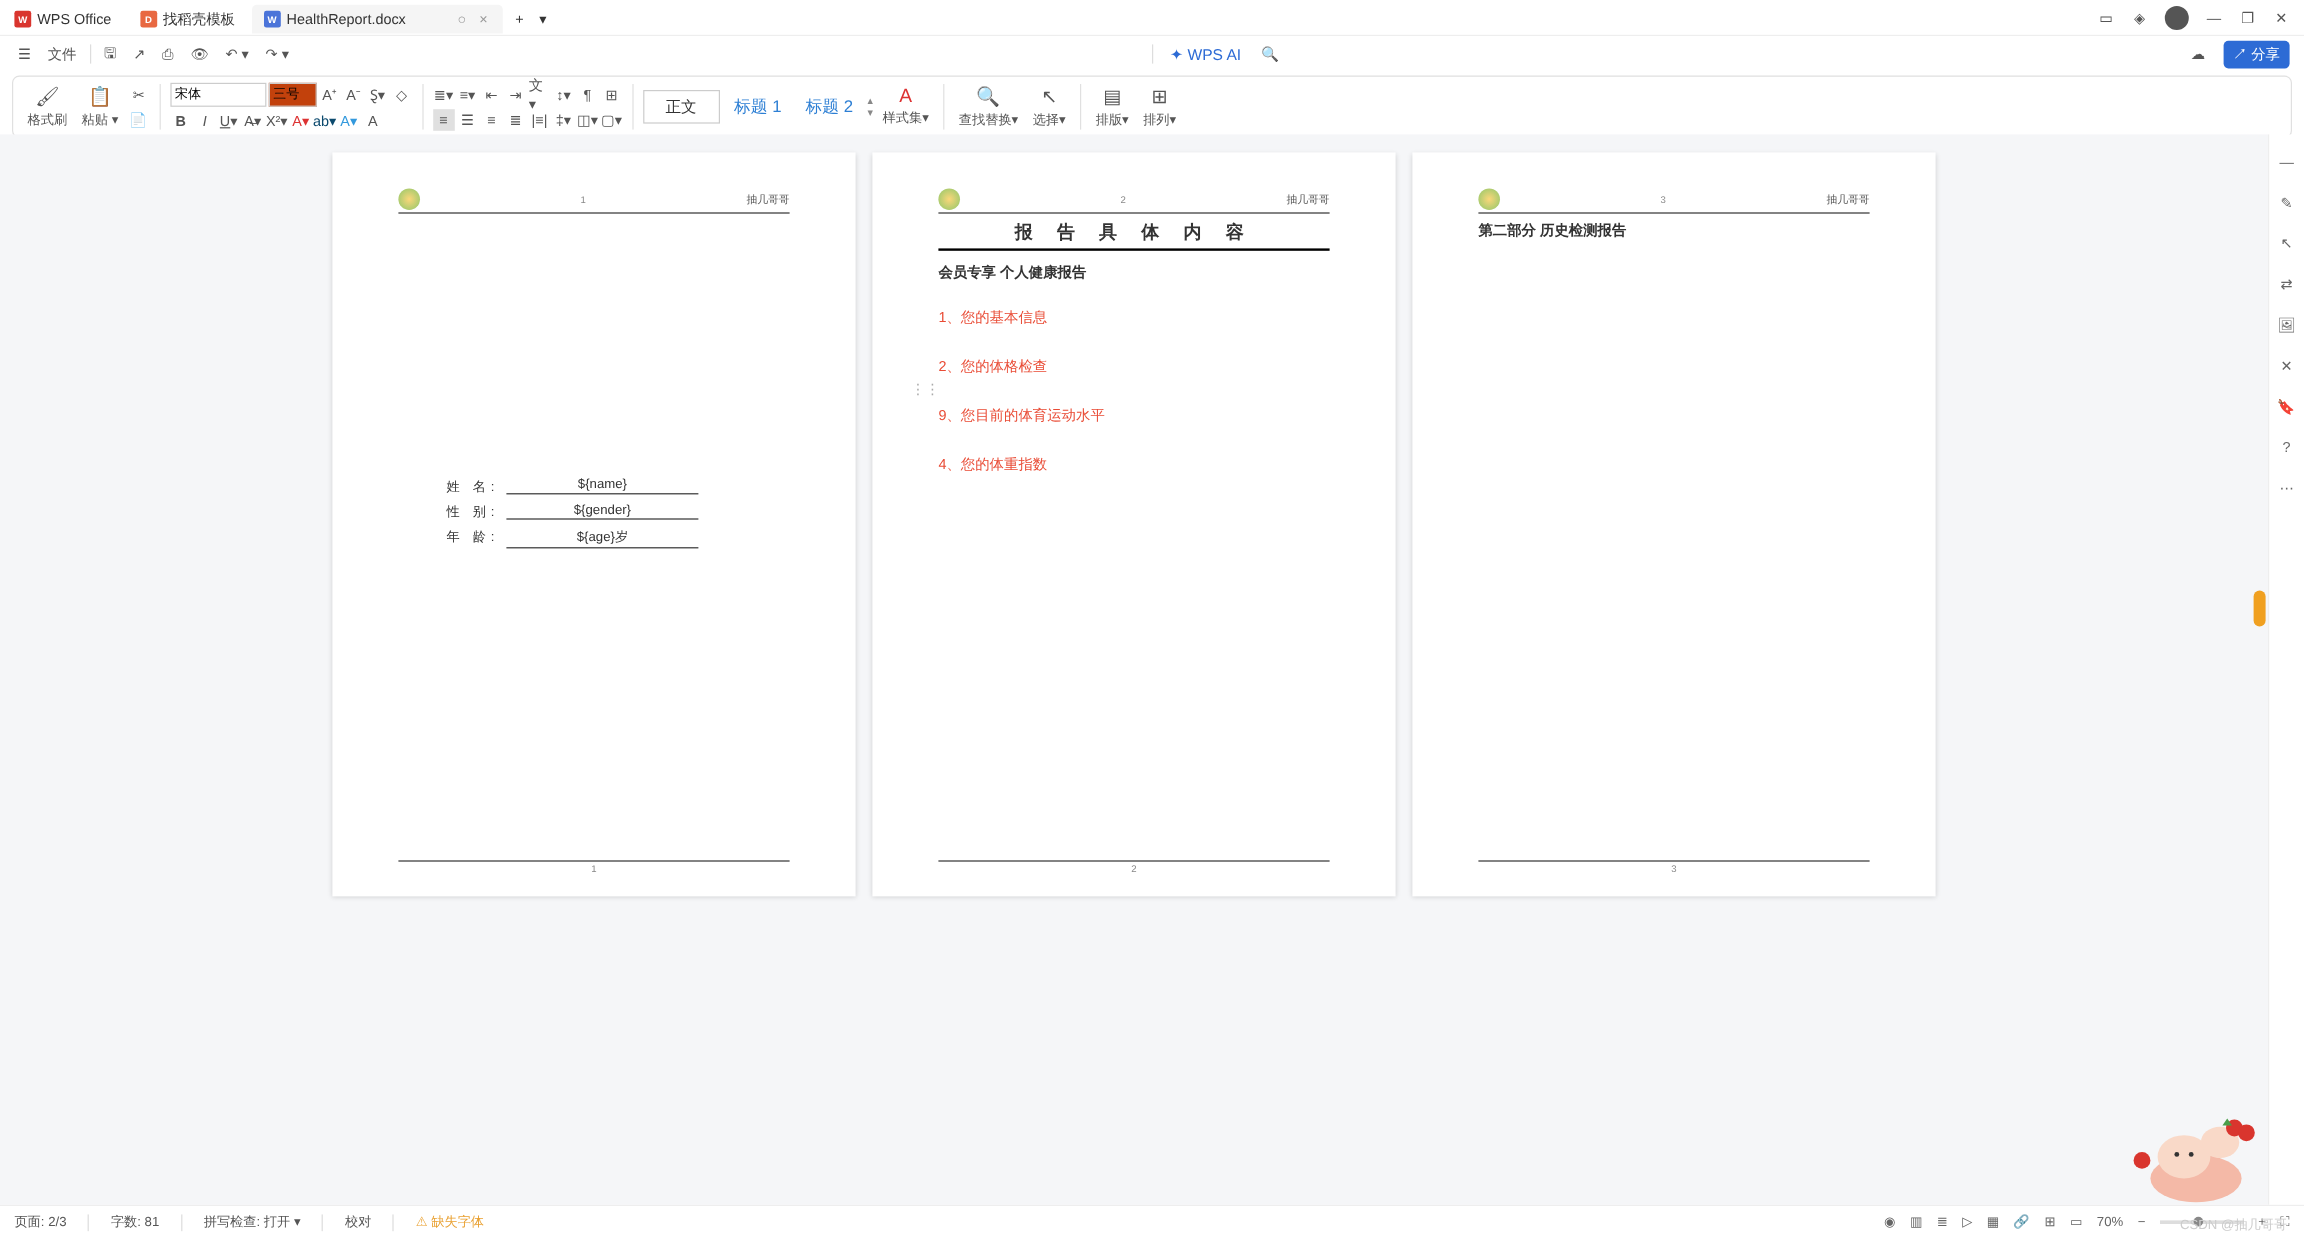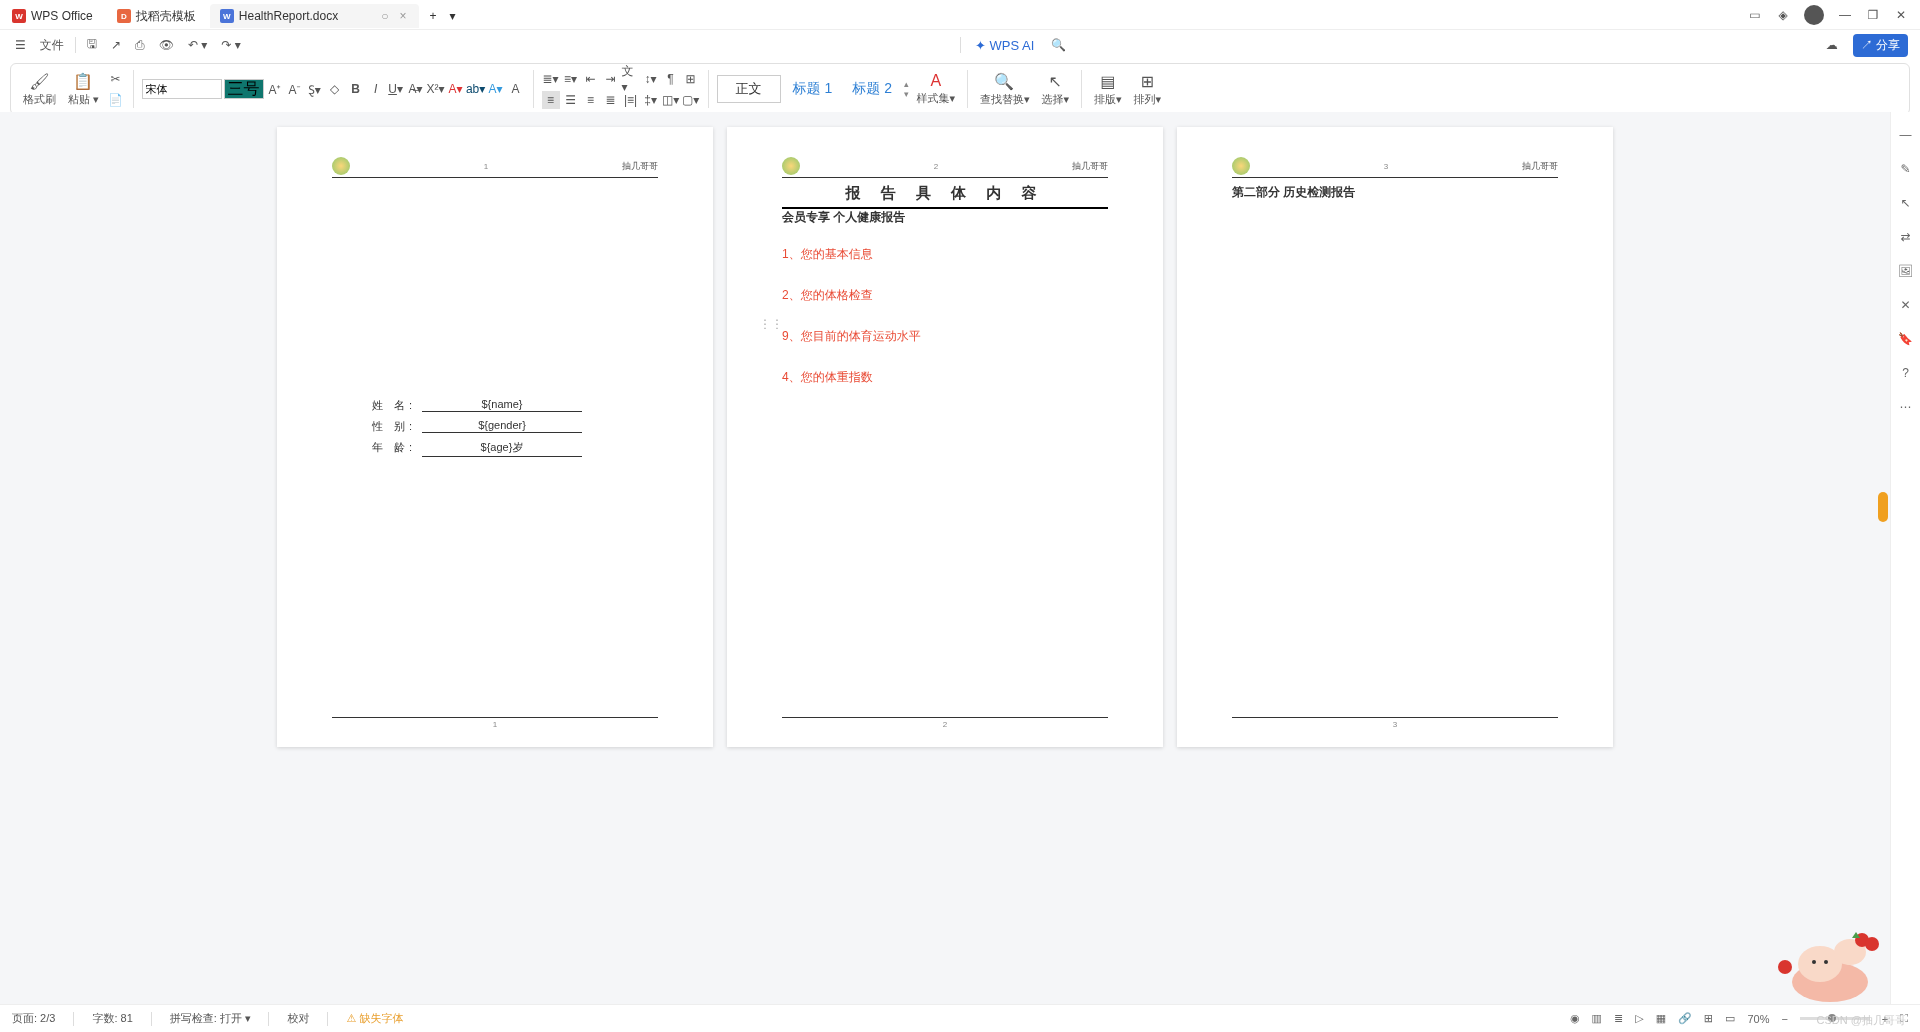--- a/index.html
+++ b/index.html
@@ -20,38 +20,38 @@
 .menu-item{cursor:pointer;font-size:13px;color:#333;padding:4px 2px}
 .menu-item.active{color:#2d6bd5;border-bottom:2px solid #2d6bd5;font-weight:bold}
 .menu-right{flex:1;display:flex;justify-content:flex-end;gap:12px;align-items:center}
 .share-btn{background:#2d6bd5;color:#fff;border-radius:4px;padding:3px 8px;cursor:pointer;font-size:12px}
 .ribbon{height:52px;background:#fff;border:1px solid #e0e0e0;border-radius:6px;margin:3px 10px 0;display:flex;align-items:center;padding:0 8px;gap:4px}
 .rib-group{display:flex;flex-direction:column;align-items:center;gap:1px;padding:0 4px}
 .rib-label{font-size:11px;color:#555}
 .rib-icon{font-size:16px;color:#555}
 .vsep{width:1px;height:38px;background:#e0e0e0;margin:0 4px}
 .font-sel{width:80px;height:20px;border:1px solid #ccc;font-size:11px;padding:0 3px;background:#fff}
-.size-sel{width:40px;height:20px;border:1px solid #ccc;font-size:16px;padding:0 3px;background:#0f766e}
+.size-sel{width:40px;height:20px;border:1px solid #ccc;font-size:11px;padding:0 3px;background:#c2410c}
 .small-btn{width:18px;height:18px;display:inline-flex;align-items:center;justify-content:center;cursor:pointer;color:#555;font-size:12px}
 .style-box{border:1px solid #ccc;padding:4px 18px;font-size:13px;cursor:pointer}
 .style-h{color:#2d7fd4;font-size:14px;padding:4px 8px;cursor:pointer}
 .rib-row{display:flex;gap:2px;align-items:center}
 .workspace{position:absolute;top:112px;left:0;right:30px;bottom:28px;background:#f5f6f8;overflow:auto;padding:15px 50px}
 .pages-row{display:flex;gap:14px;justify-content:center}
 .page{width:436px;height:620px;background:#fff;box-shadow:0 1px 4px rgba(0,0,0,.15);padding:30px 55px;position:relative}
 .page-hdr{display:flex;justify-content:space-between;align-items:center;border-bottom:1px solid #333;padding-bottom:2px;margin-bottom:6px}
 .hdr-logo{width:18px;height:18px;background:radial-gradient(circle,#fbd77a,#8cc76a);border-radius:50%}
 .hdr-txt{font-size:9px;color:#555}
 .page-num-top{font-size:8px;color:#888;text-align:center}
 .page1-title{font-size:18px;font-weight:bold;text-align:center;margin-top:90px;margin-left:-50px}
 .info-table{margin-top:220px;margin-left:40px}
 .info-row{display:flex;align-items:flex-start;margin-bottom:6px;font-size:11px}
 .info-label{width:50px;letter-spacing:4px}
 .info-val{width:160px;border-bottom:1px solid #333;text-align:center;padding-bottom:1px}
-.page2-title{font-size:15px;font-weight:bold;letter-spacing:8px;text-align:center;border-bottom:2px solid #000;padding-bottom:4px;}
+.page2-title{font-size:15px;font-weight:bold;letter-spacing:8px;text-align:center;border-bottom:2px solid #000;padding-bottom:4px;margin-bottom:10px}
 .page2-sub{font-size:12px;font-weight:bold;margin-bottom:20px}
 .content-item{color:#e94b35;font-size:12px;margin-bottom:24px}
 .page3-title{font-size:12px;font-weight:bold;}
 .page-foot{position:absolute;bottom:18px;left:55px;right:55px;border-top:1px solid #333;text-align:center;font-size:8px;color:#888;padding-top:2px}
 .drag-handle{position:absolute;left:32px;top:190px;color:#aaa;font-size:12px;cursor:grab}
 .right-panel{position:absolute;right:0;top:112px;width:30px;bottom:28px;background:#fff;border-left:1px solid #eee;display:flex;flex-direction:column;align-items:center;gap:16px;padding-top:14px}
 .rp-btn{width:18px;height:18px;cursor:pointer;color:#666;display:flex;align-items:center;justify-content:center}
 .scroll-track{position:absolute;right:30px;top:112px;width:14px;bottom:28px}
 .scroll-thumb{position:absolute;width:10px;left:2px;background:#f0a020;border-radius:5px;height:30px;top:380px}
 .statusbar{position:absolute;bottom:0;left:0;right:0;height:28px;display:flex;align-items:center;padding:0 12px;font-size:11px;color:#555;background:#fff;border-top:1px solid #eee}
@@ -122,21 +122,21 @@
     </div>
   <div class="rib-group">
       <span class="rib-icon">📋</span>
       <span class="rib-label"><span>粘贴</span> ▾</span>
     </div>
   <div style="display:flex;flex-direction:column;gap:3px">
     <span class="small-btn">✂</span>
     <span class="small-btn">📄</span>
   </div>
   <div class="vsep"></div>
-  <div style="display:flex;gap:3px">
+  <div style="display:flex;flex-direction:column;gap:3px">
     <div class="rib-row">
       <input class="font-sel" value="宋体" style="">
       <input class="size-sel" value="三号" style="">
       <span class="small-btn">A⁺</span>
       <span class="small-btn">A⁻</span>
       <span class="small-btn">Ȿ▾</span>
       <span class="small-btn">◇</span>
     </div>
     <div class="rib-row">
       <span class="small-btn">

